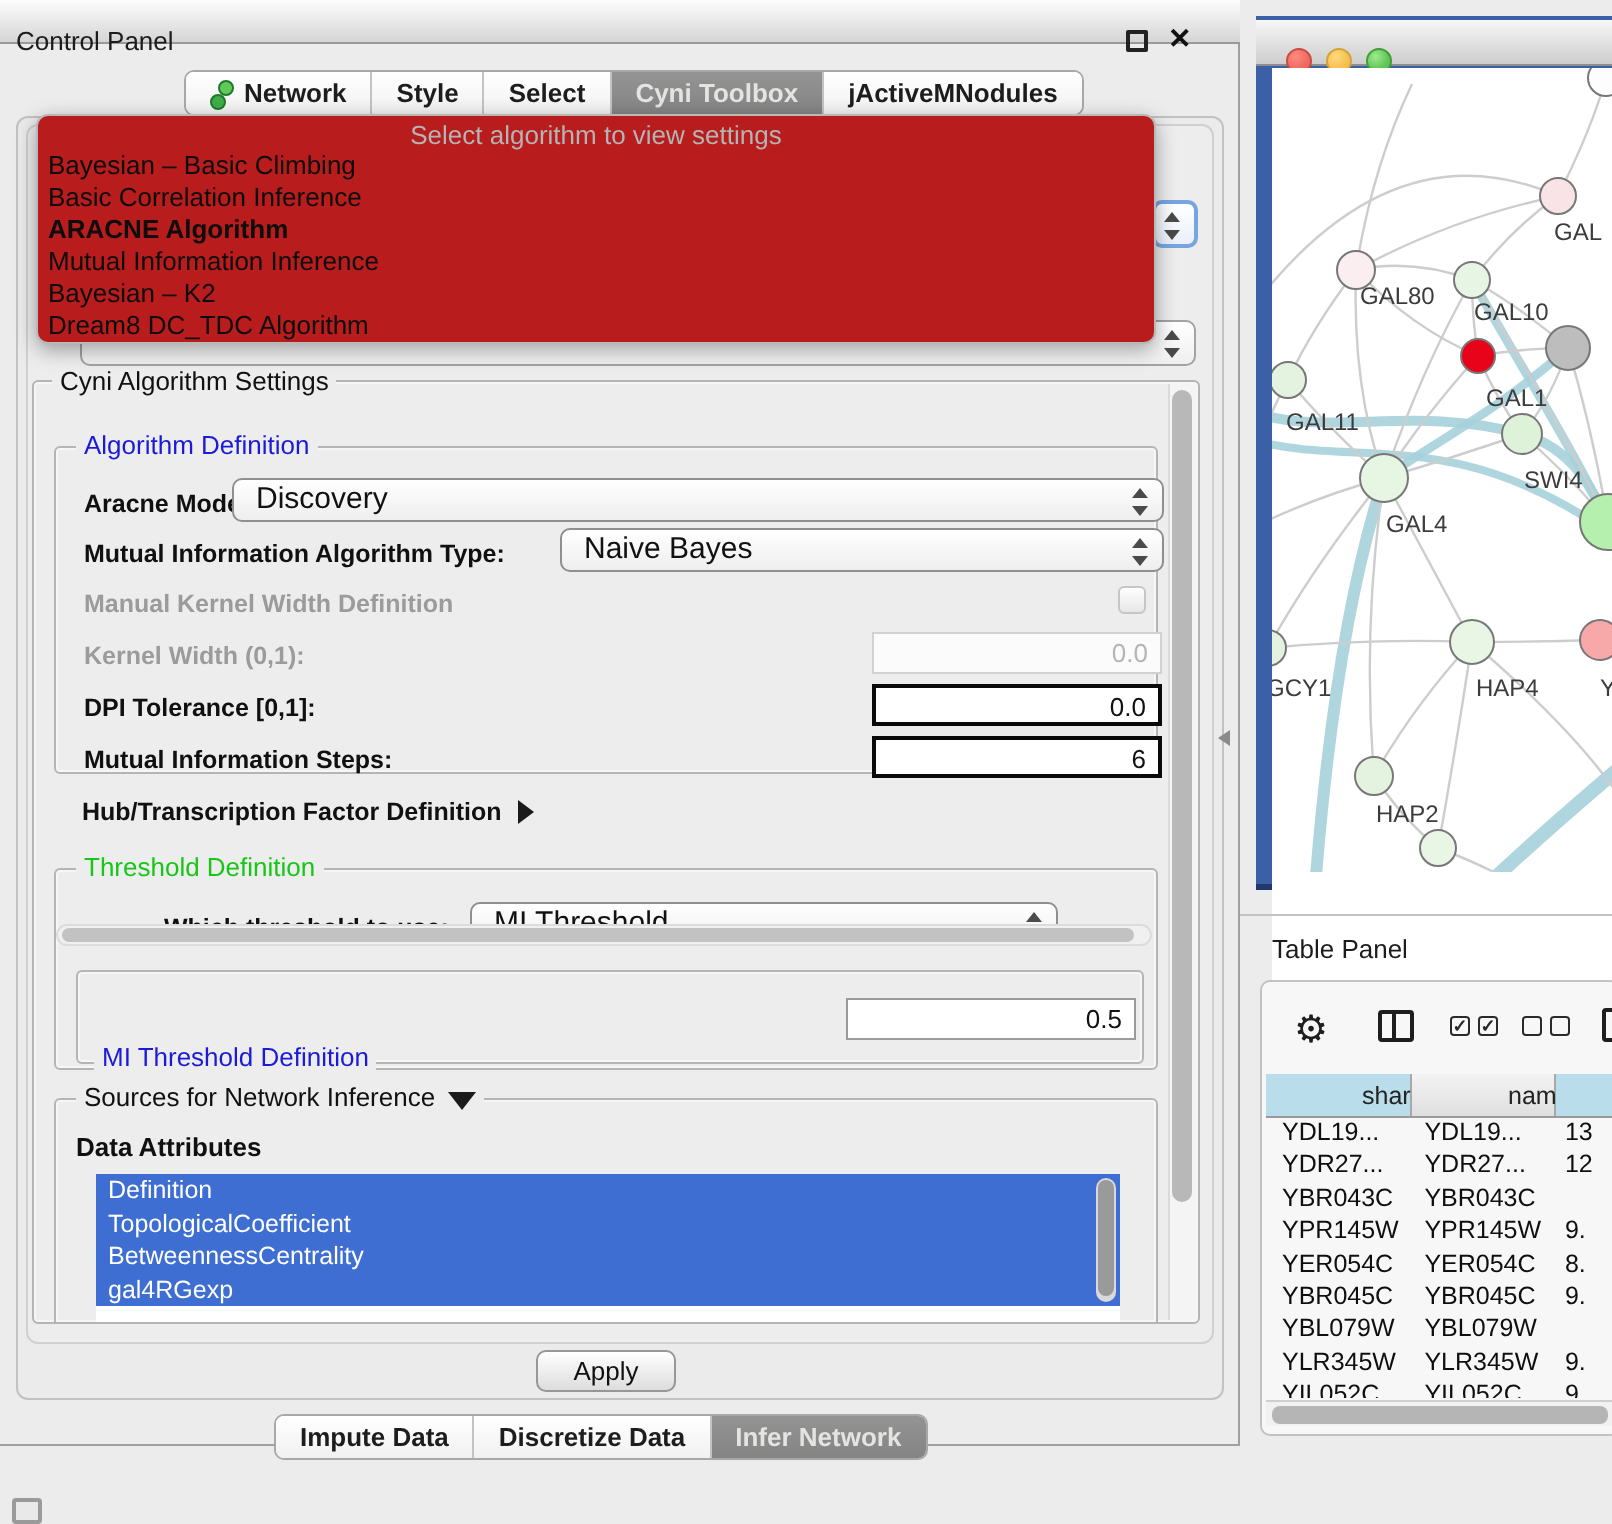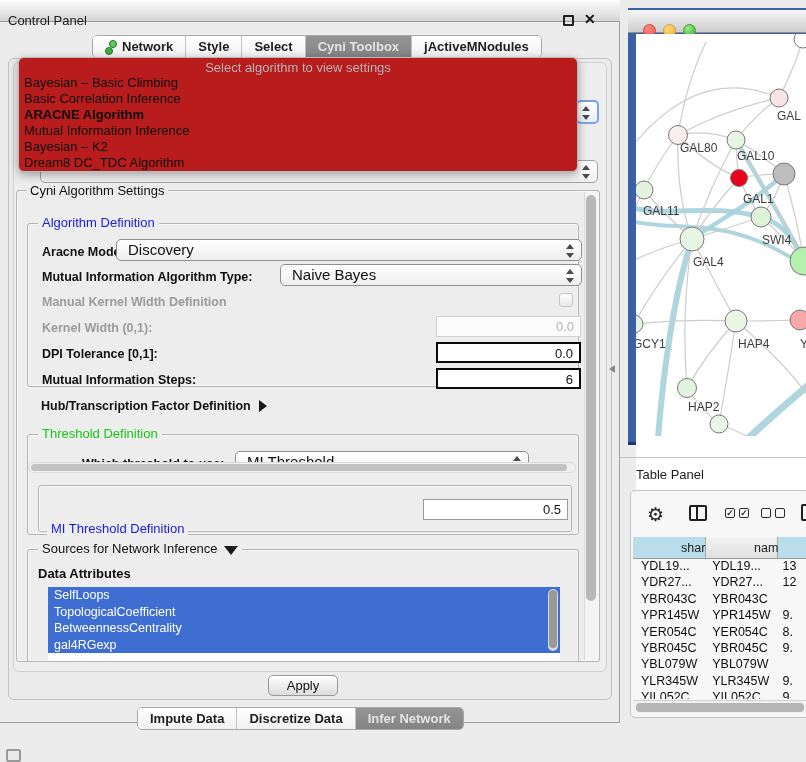--- a/index.html
+++ b/index.html
@@ -213,21 +213,21 @@
       <span class="group-label blue-label" style="left:8px; top:-9px; background:#ededed;margin-top:44px;">MI Threshold Definition</span>
       <div class="tfield soft" style="left:384px; top:13px; width:145px;">0.5</div>
     </div>
   </div>
 
   <div class="groupbox abs" id="src-group">
     <span class="group-label" style="left:10px; top:-9px; font-weight:normal;"><span>Sources for Network Inference</span><span class="tri-down"></span></span>
     <span class="field-label" style="left:10px; top:16px; font-size:13px;">Data Attributes</span>
     <div class="abs" id="attr-list">
       <div id="attr-items">
-          <div class="attr-item">SelfLoops</div>
+          <div class="attr-item">Definition</div>
           <div class="attr-item">TopologicalCoefficient</div>
           <div class="attr-item">BetweennessCentrality</div>
           <div class="attr-item">gal4RGexp</div>
         </div>
       <div id="attr-scroll">
           <div id="attr-thumb"></div>
         </div>
     </div>
   </div>
 </div>

